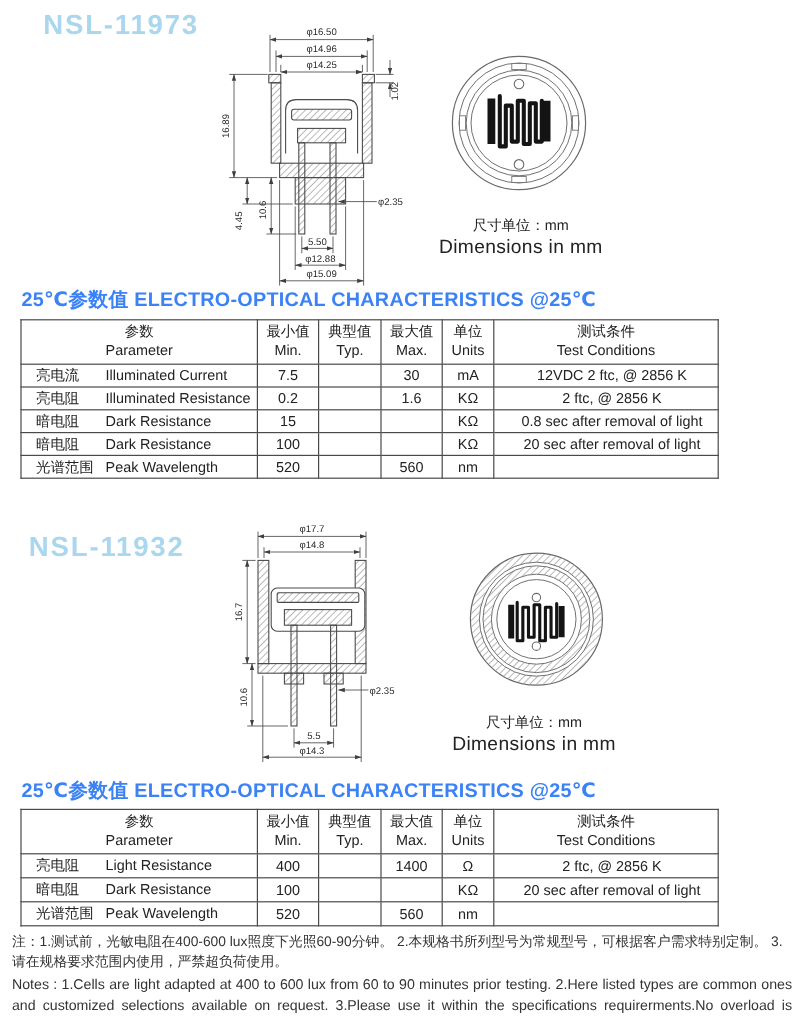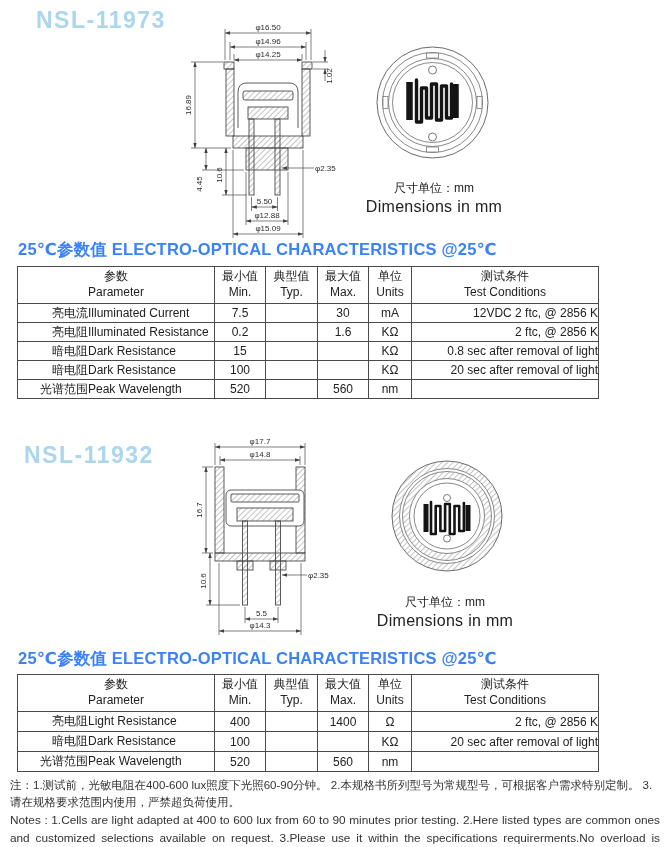--- a/index.html
+++ b/index.html
@@ -11,24 +11,24 @@
   .unitblock{text-align:center;color:#222;}
   .unit-cn{font-size:12px;}
   .unit-en{font-size:16px;letter-spacing:.3px;margin-top:1px;}
   
   .spec{position:absolute;border-collapse:collapse;table-layout:fixed;width:582px;
         font-size:12px;color:#222;}
   .spec th,.spec td{border:1px solid #4a4a4a;padding:0;overflow:hidden;white-space:nowrap;}
   .spec th{height:36px;font-weight:400;text-align:center;line-height:1.3;}
   .spec td{height:18px;}
   .spec2 td{height:19px;}
-  .param .cn{display:inline-block;min-width:58px;padding-left:12px;text-align:right;}
+  .param .cn{display:inline-block;min-width:58px;padding-left:12px;}
   .param .en{display:inline-block;}
   .num{text-align:center;}
-  .test{text-align:right;padding-left:10px !important;}
+  .test{text-align:center;padding-left:10px !important;}
   
   .notes p{margin:0;color:#333;}
   .cnnote{font-size:11.5px;line-height:1.45;}
   .ennote{font-size:11.8px;line-height:1.5;text-align:justify;margin-top:2px !important;}
   
   .part rect,.part path{stroke:#4a4a4a;stroke-width:0.9;}
   .hatched{fill:url(#hatch);}
   .dome{fill:#ffffff;stroke-width:1.4;}
   .dim line{stroke:#4a4a4a;stroke-width:0.7;}
   .dim text{font-size:8px;fill:#2b2b2b;}

